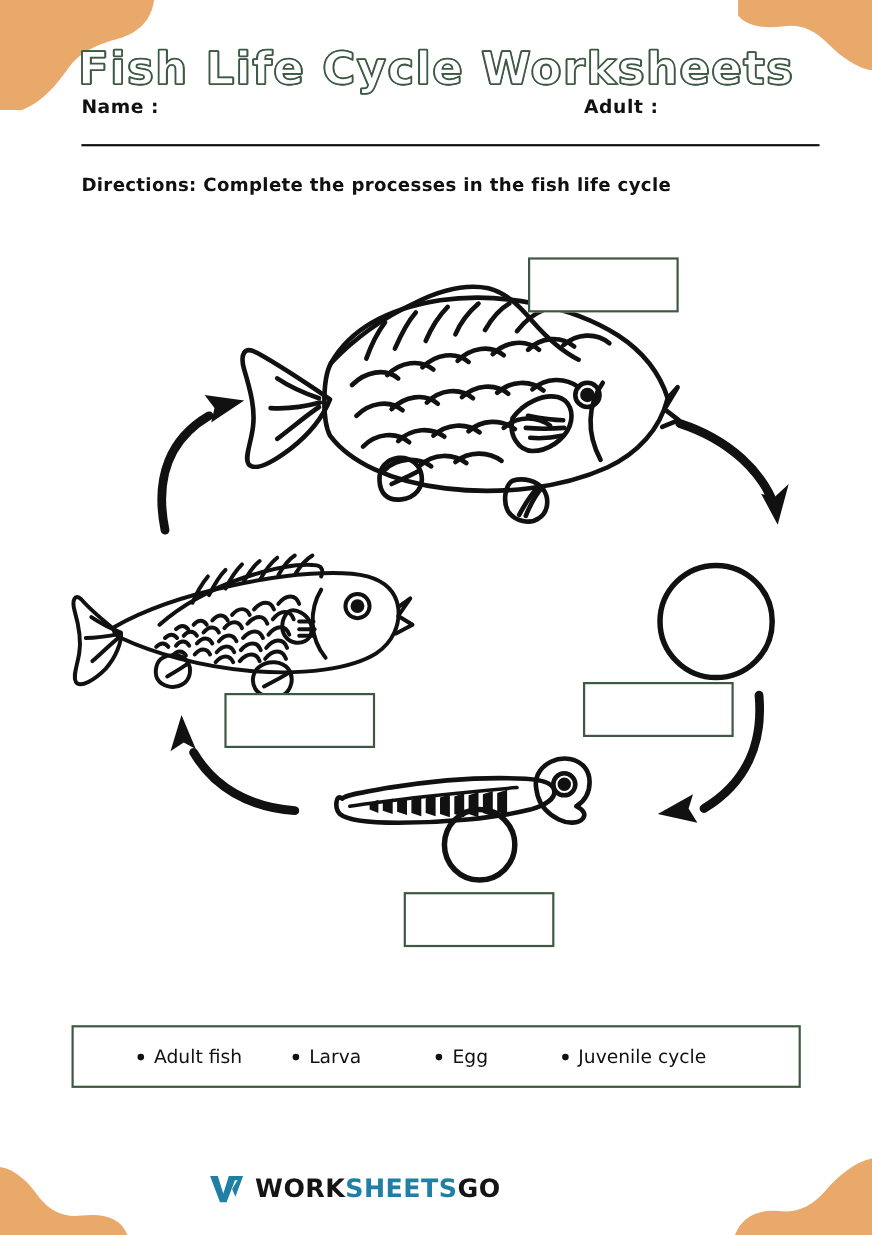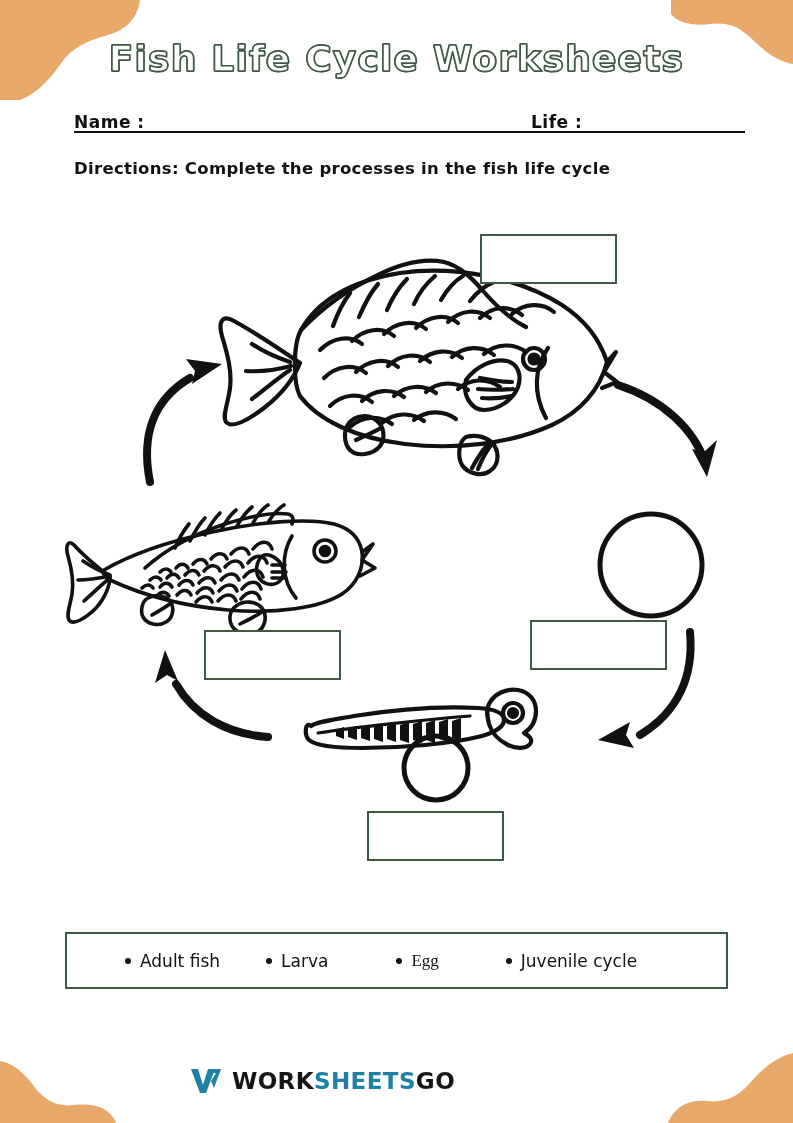--- a/index.html
+++ b/index.html
@@ -30,33 +30,33 @@
   .corner-br { bottom: 0; right: 0; }
 
   
   .worksheet-title {
     position: absolute;
     top: 38px;
     left: 0;
     width: 793px;
     text-align: center;
     font-family: "DejaVu Sans", sans-serif;
-    font-size: 36px;
+    font-size: 41px;
     font-weight: bold;
     letter-spacing: 1.2px;
     color: #ffffff;
     -webkit-text-stroke: 1.4px #3e5943;
     text-shadow:
       -1px 0 #3e5943, 1px 0 #3e5943,
       0 -1px #3e5943, 0 1px #3e5943;
   }
 
   .namedate-row {
     position: absolute;
-    top: 112px;
+    top: 88px;
     left: 74px;
     width: 671px;
     height: 26px;
     text-decoration: underline;
   }
   .namedate-row .field {
     position: absolute;
     font-family: "DejaVu Sans", sans-serif;
     font-size: 17px;
     font-weight: bold;
@@ -132,21 +132,21 @@
     display: inline-block;
     width: 6px;
     height: 6px;
     border-radius: 50%;
     background: #111111;
     margin-right: 9px;
     flex: none;
   }
   .bank-slot-1 { margin-left: 58px; text-align: right; }
   .bank-slot-2 { margin-left: 46px; }
-  .bank-slot-3 { margin-left: 68px; font-family: Liberation Serif, serif; }
+  .bank-slot-3 { margin-left: 68px; }
   .bank-slot-4 { margin-left: 67px; }
 
   
   .footer-logo {
     position: absolute;
     left: 0;
     top: 1068px;
     width: 645px;
     display: flex;
     align-items: center;
@@ -180,21 +180,21 @@
   </svg>
 
   <svg class="corner-blob corner-br" width="155" height="82" viewBox="0 0 155 82">
     <path d="M155,12 C138,16 124,28 112,42 C100,56 86,62 70,60 C50,58 36,66 30,82 L155,82 Z" fill="#e8a96b"></path>
   </svg>
 
   <div class="worksheet-title">Fish Life Cycle Worksheets</div>
 
   <div class="namedate-row">
     <span class="field field-name">Name :</span>
-    <span class="field field-date">Life  :</span>
+    <span class="field field-date">Adult  :</span>
   </div>
   <div class="rule-line"></div>
 
   <div class="directions">Directions: Complete the processes in the fish life cycle</div>
 
   <svg id="diagram" viewBox="0 0 793 1123">
 
     <g fill="none" stroke="#111111" stroke-width="4.2" stroke-linecap="round" stroke-linejoin="round">
 
       <path d="M301,330 C318,300 350,281 400,273 C455,265 520,278 562,305

